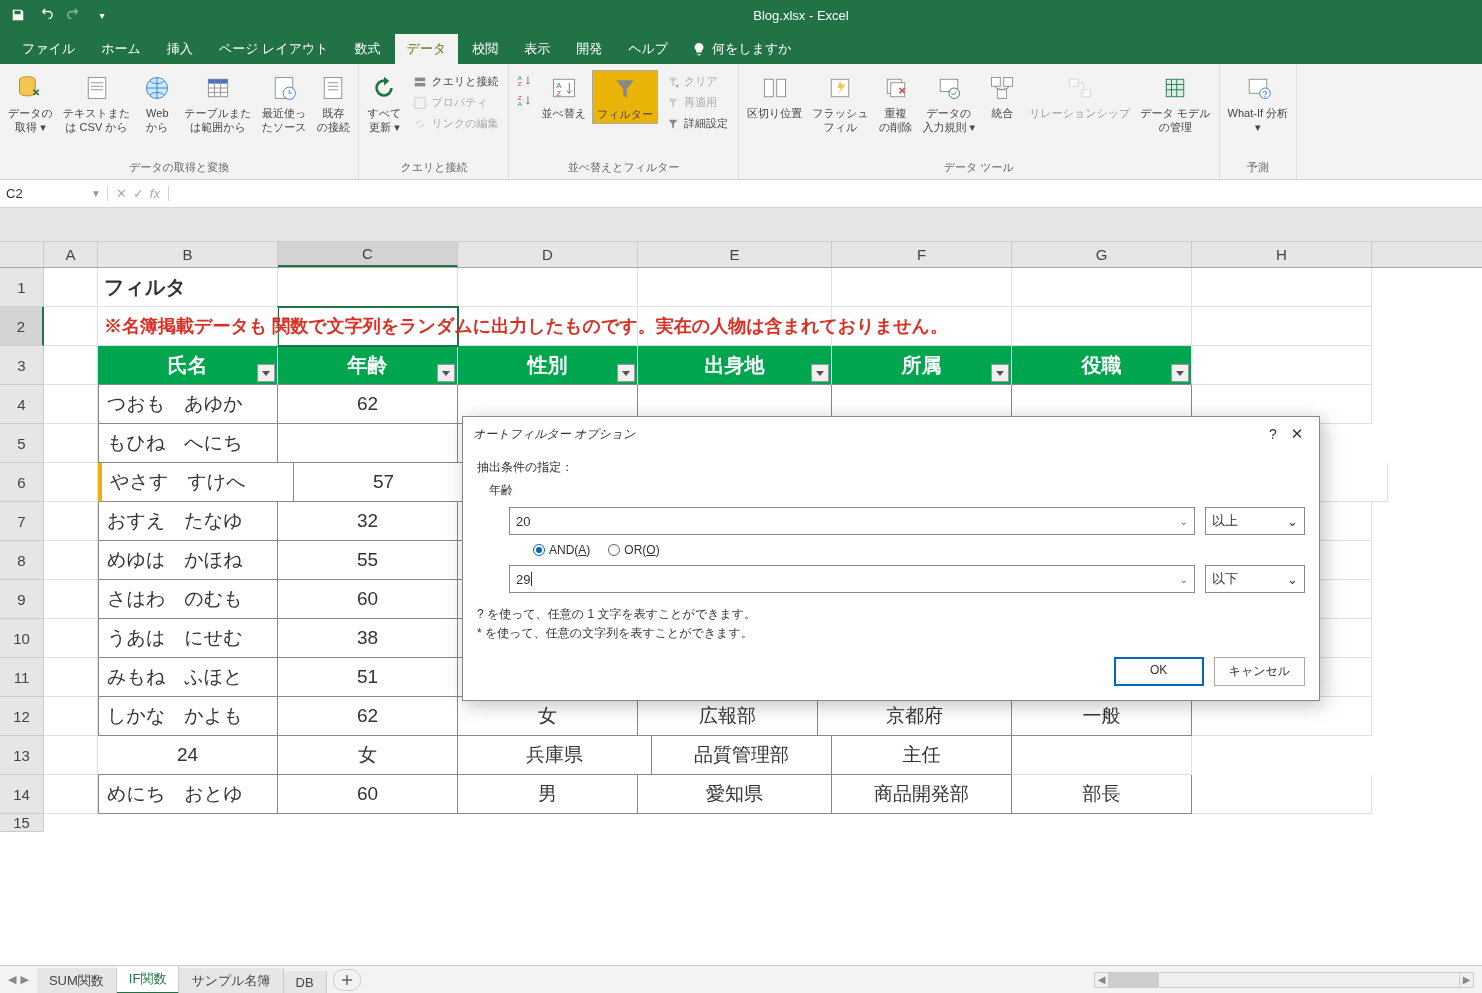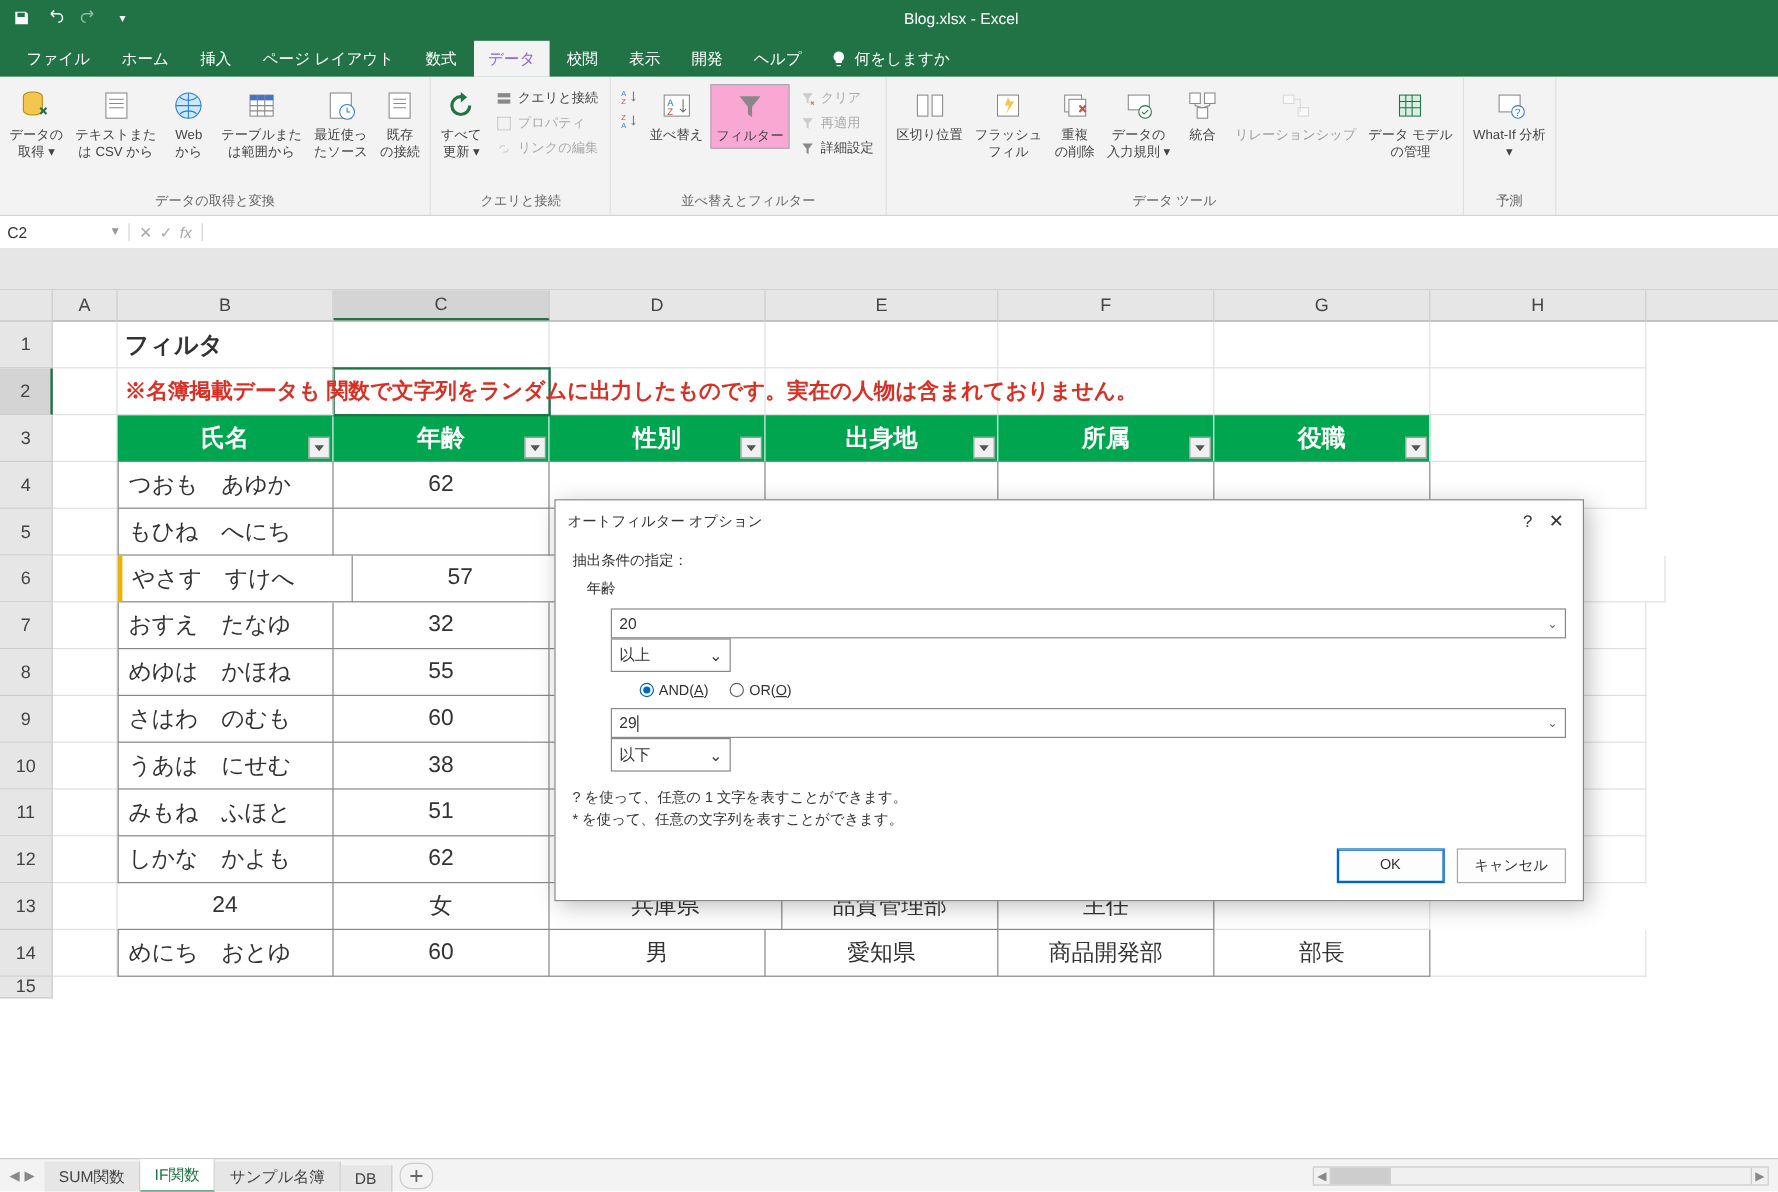--- a/index.html
+++ b/index.html
@@ -8,31 +8,31 @@
 
 .titlebar { background: #217346; height: 30px; display: flex; align-items: center; color: #fff; font-size: 12px; }
 .qat { display: flex; align-items: center; gap: 4px; padding: 0 6px; }
 .qat-btn { width: 24px; height: 24px; display: flex; align-items: center; justify-content: center; color: #fff; }
 .qat-btn svg { width: 14px; height: 14px; }
 .title-text { flex: 1; text-align: center; font-size: 13px; }
 
 
 .tabs-row { background: #217346; height: 34px; display: flex; align-items: flex-end; padding-left: 10px; gap: 2px; }
 .tab { padding: 6px 12px; color: #fff; font-size: 13px; cursor: pointer; }
-.tab.active { background: #f3f3f3; color: #8b5cf6; }
+.tab.active { background: #f3f3f3; color: #4d7c0f; }
 .tellme { display: flex; align-items: center; gap: 6px; padding: 6px 10px; color: #fff; font-size: 13px; }
 .tellme svg { width: 14px; height: 14px; fill: #fff; }
 
 
 .ribbon { background: #f3f3f3; height: 116px; border-bottom: 1px solid #d4d4d4; display: flex; }
 .ribbon-group { border-right: 1px solid #e0e0e0; display: flex; flex-direction: column; padding: 2px 4px; }
 .ribbon-group-content { flex: 1; display: flex; align-items: flex-start; gap: 2px; padding-top: 4px; }
 .ribbon-group-label { text-align: center; font-size: 11px; color: #666; padding: 2px 0; }
 .ribbon-big-btn { display: flex; flex-direction: column; align-items: center; padding: 2px 4px; cursor: pointer; font-size: 11px; color: #444; text-align: center; line-height: 1.3; min-width: 42px; }
-.ribbon-big-btn.active { background: #f9a8d4; border: 1px solid #aaa; }
+.ribbon-big-btn.active { background: #eab308; border: 1px solid #aaa; }
 .ribbon-icon { width: 32px; height: 32px; display: flex; align-items: center; justify-content: center; margin-bottom: 2px; }
 .ribbon-icon svg { width: 28px; height: 28px; }
 .ribbon-small-list { display: flex; flex-direction: column; gap: 2px; padding: 2px 4px; }
 .ribbon-small-btn { display: flex; align-items: center; gap: 4px; font-size: 11px; color: #444; padding: 2px; }
 .ribbon-small-btn.disabled { color: #aaa; }
 .ribbon-small-btn svg { width: 14px; height: 14px; }
 
 
 .formula-bar { height: 28px; border-bottom: 1px solid #d4d4d4; display: flex; align-items: center; background: #fff; }
 .name-box { width: 108px; border-right: 1px solid #d4d4d4; padding: 0 6px; font-size: 13px; color: #333; display: flex; align-items: center; justify-content: space-between; }
@@ -78,27 +78,27 @@
 .scroll-footer { margin-left: auto; display: flex; align-items: center; gap: 4px; padding-right: 8px; }
 .hscroll { width: 380px; height: 16px; background: #f0f0f0; border: 1px solid #ccc; position: relative; }
 .hscroll-thumb { position: absolute; left: 14px; top: 0; bottom: 0; width: 50px; background: #cdcdcd; }
 .hscroll-arr { width: 14px; text-align: center; color: #888; font-size: 10px; position: absolute; top: 0; bottom: 0; display:flex; align-items:center; justify-content:center; }
 .hscroll-arr.l { left: 0; border-right: 1px solid #ccc; }
 .hscroll-arr.r { right: 0; border-left: 1px solid #ccc; }
 
 
 .dialog { position: absolute; top: 416px; left: 462px; width: 858px; background: #fff; border: 1px solid #888; box-shadow: 4px 4px 18px rgba(0,0,0,0.25); z-index: 100; font-size: 12px; }
 .dialog-title { display: flex; align-items: center; padding: 8px 10px; font-size: 12px; color: #333; }
-.dialog-title-text { flex: 1; }
+.dialog-title-text { flex: 1; font-style: italic; }
 .dialog-help { width: 24px; text-align: center; font-size: 14px; cursor: pointer; }
 .dialog-close { width: 24px; text-align: center; font-size: 15px; cursor: pointer; }
 .dialog-body { padding: 8px 14px 14px; color: #333; }
 .dialog-label { margin-bottom: 6px; }
 .dialog-sublabel { margin-left: 12px; margin-bottom: 8px; }
-.criteria-row { display: flex; margin-left: 32px; margin-bottom: 8px; flex-direction: column; }
+.criteria-row { display: flex; gap: 10px; margin-left: 32px; margin-bottom: 8px; }
 .criteria-input { flex: 1; border: 1px solid #888; padding: 4px 6px; font-size: 13px; display: flex; align-items: center; justify-content: space-between; background: #fff; }
 .criteria-input .dd { color: #666; font-size: 10px; }
 .criteria-op { width: 100px; border: 1px solid #888; padding: 4px 6px; font-size: 13px; display: flex; align-items: center; justify-content: space-between; }
 .radio-row { display: flex; gap: 18px; margin-left: 56px; margin-bottom: 8px; }
 .radio-opt { display: flex; align-items: center; gap: 4px; font-size: 12px; }
 .radio-dot { width: 12px; height: 12px; border: 1px solid #666; border-radius: 50%; display: flex; align-items: center; justify-content: center; }
 .radio-dot.on::after { content: ""; width: 6px; height: 6px; background: #0067c0; border-radius: 50%; }
 .radio-dot.on { border-color: #0067c0; }
 .dialog-hint { margin-top: 12px; line-height: 1.6; }
 .dialog-buttons { display: flex; justify-content: flex-end; gap: 10px; margin-top: 14px; }

